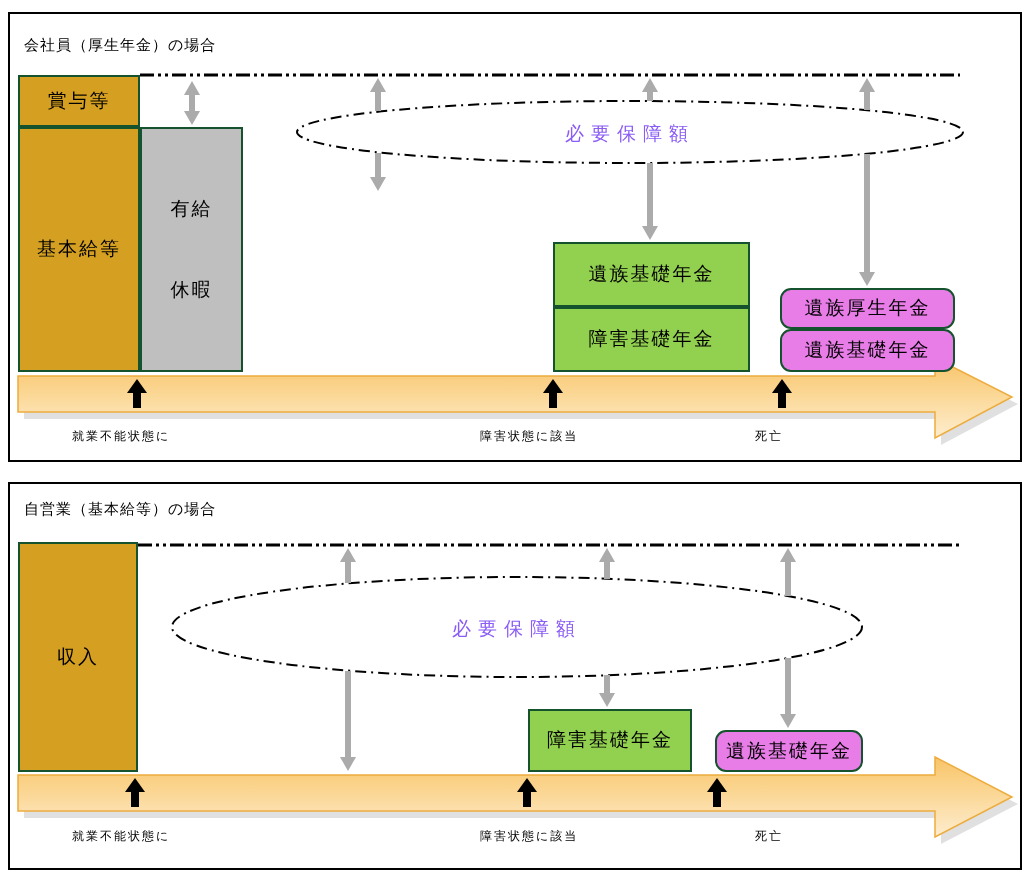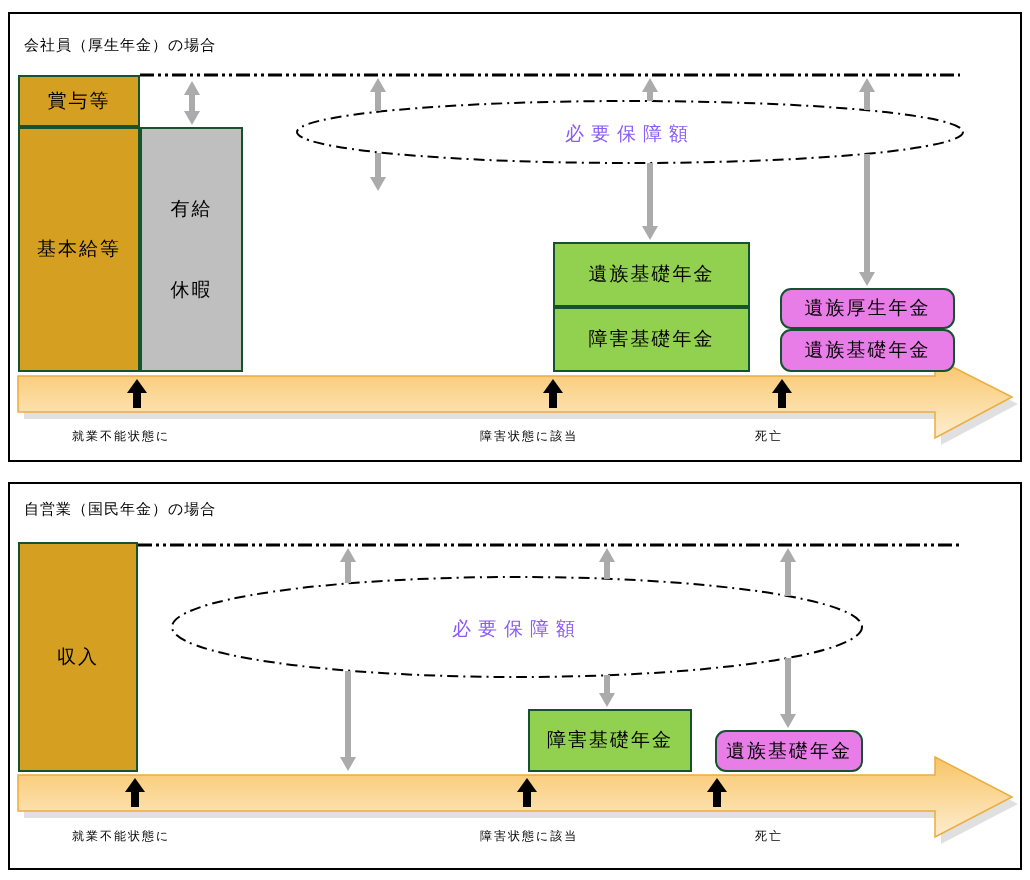--- a/index.html
+++ b/index.html
@@ -134,21 +134,21 @@
     <g fill="#000">
       <polygon points="115,308 135,308 125,294"></polygon>
       <rect x="121" y="306" width="8" height="17"></rect>
       <polygon points="507,308 527,308 517,294"></polygon>
       <rect x="513" y="306" width="8" height="17"></rect>
       <polygon points="697,308 717,308 707,294"></polygon>
       <rect x="703" y="306" width="8" height="17"></rect>
     </g>
   </svg>
 
-  <div class="panel-title" style="left:14px;top:16px">自営業（国民年金）の場合</div>
+  <div class="panel-title" style="left:14px;top:16px">自営業（基本給等）の場合</div>
 
   <div class="block gold" style="left:8px;top:58px;width:120px;height:230px">収入</div>
 
   <div class="block greenblk" style="left:518px;top:225px;width:164px;height:63px">障害基礎年金</div>
   <div class="block pinkblk" style="left:705px;top:246px;width:148px;height:42px">遺族基礎年金</div>
 
   <div class="ellipse-label" style="left:357px;top:132px">必要保障額</div>
 
   <div class="event-label" style="left:62px;top:344px">就業不能状態に</div>
   <div class="event-label" style="left:470px;top:344px">障害状態に該当</div>

